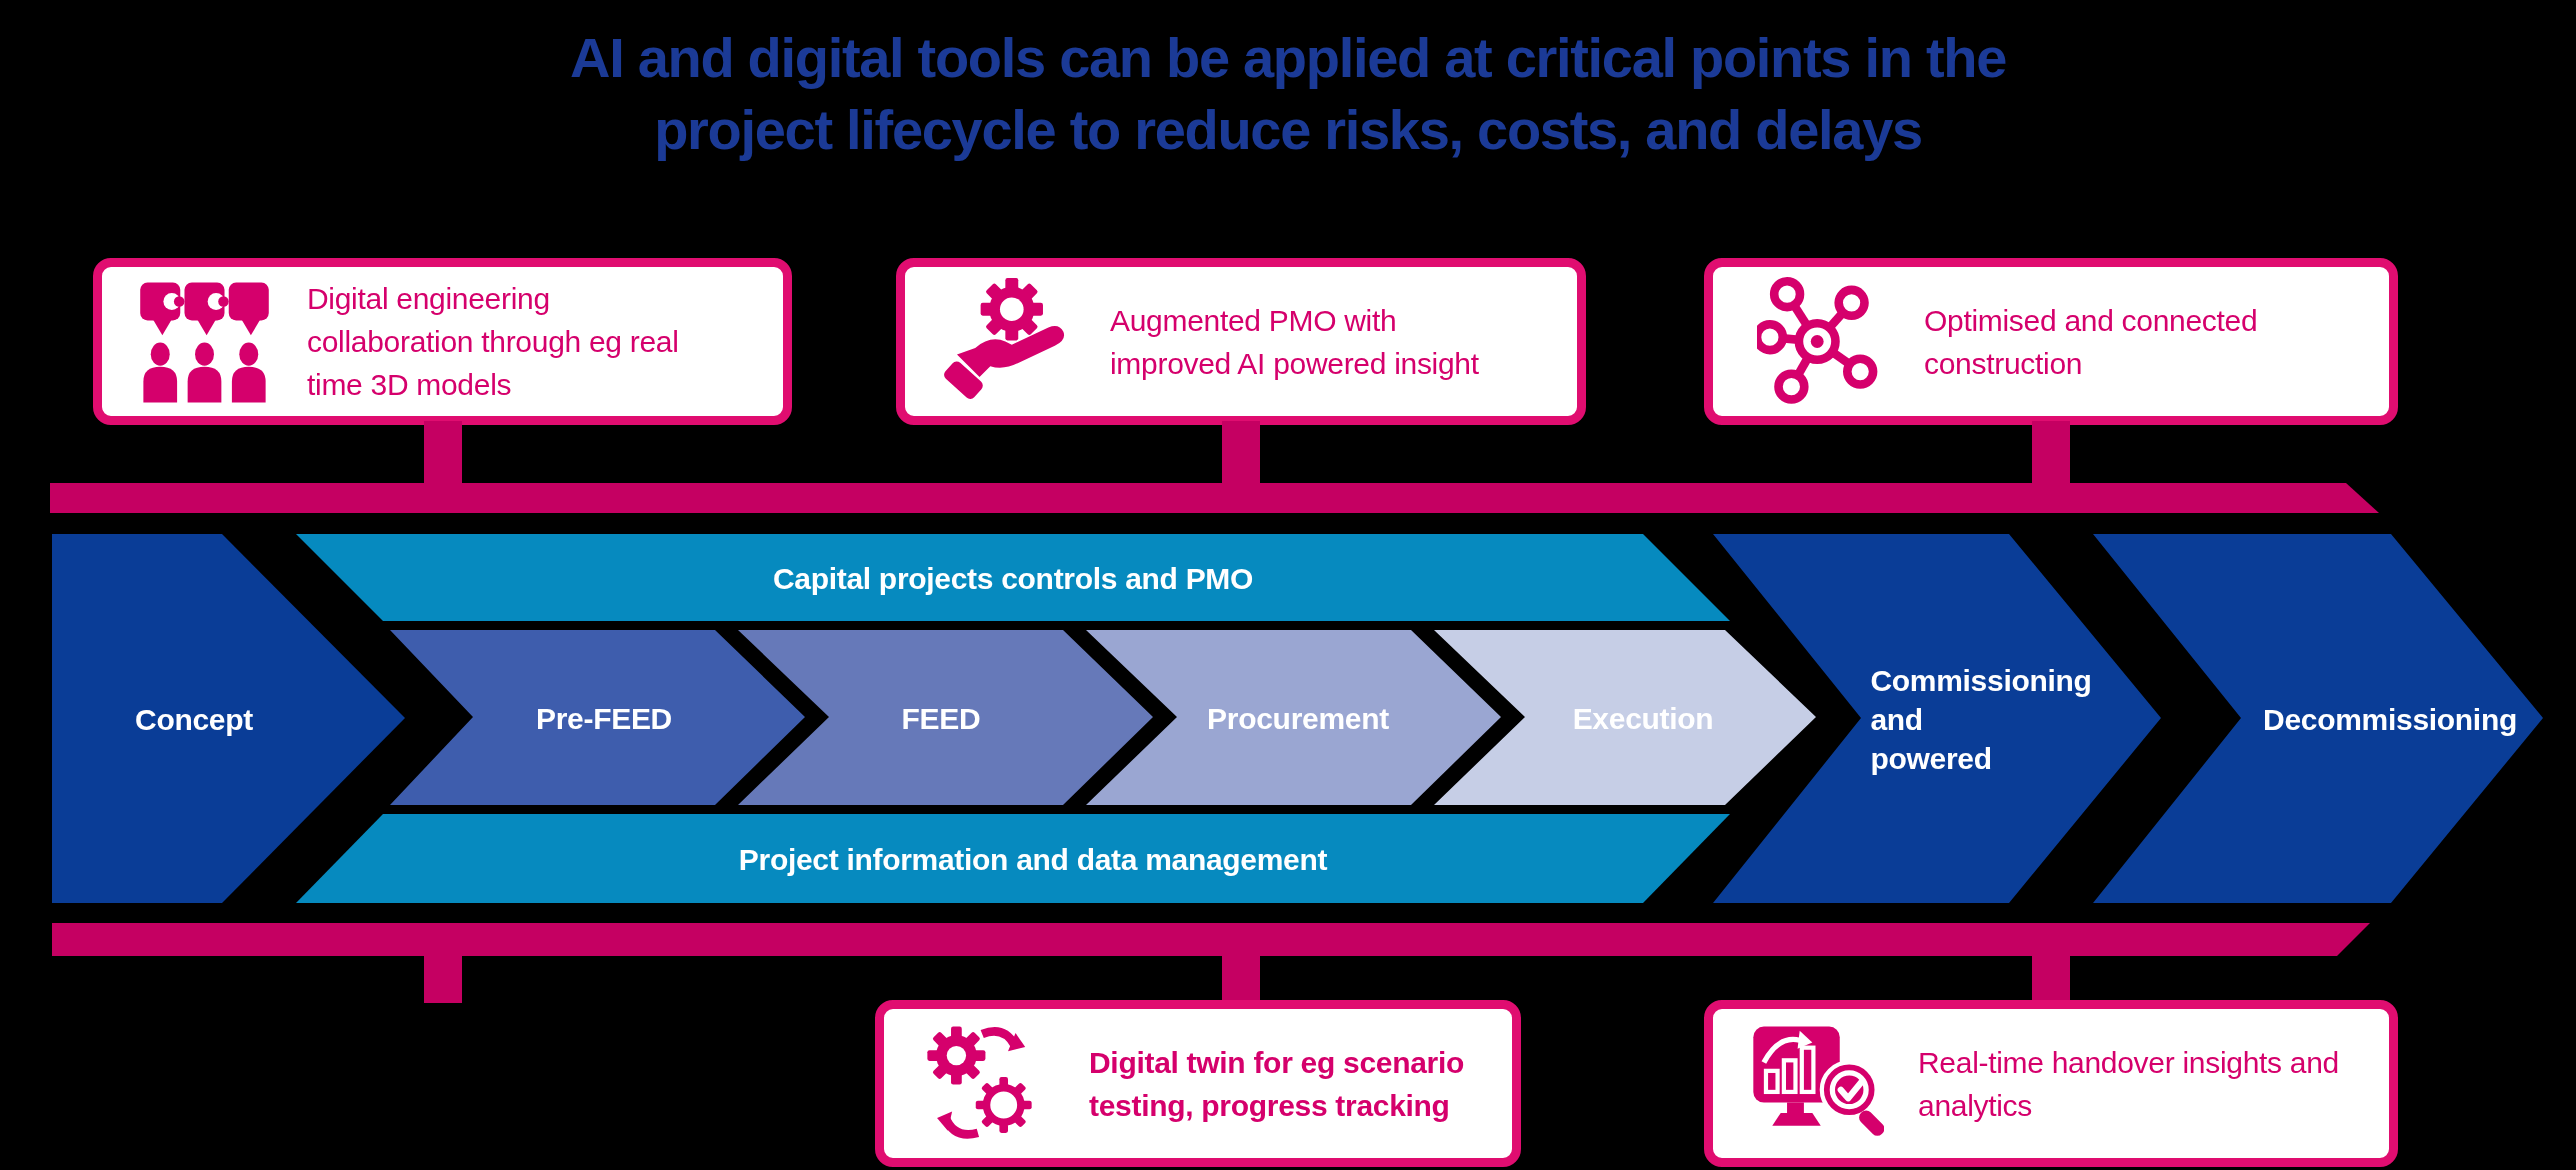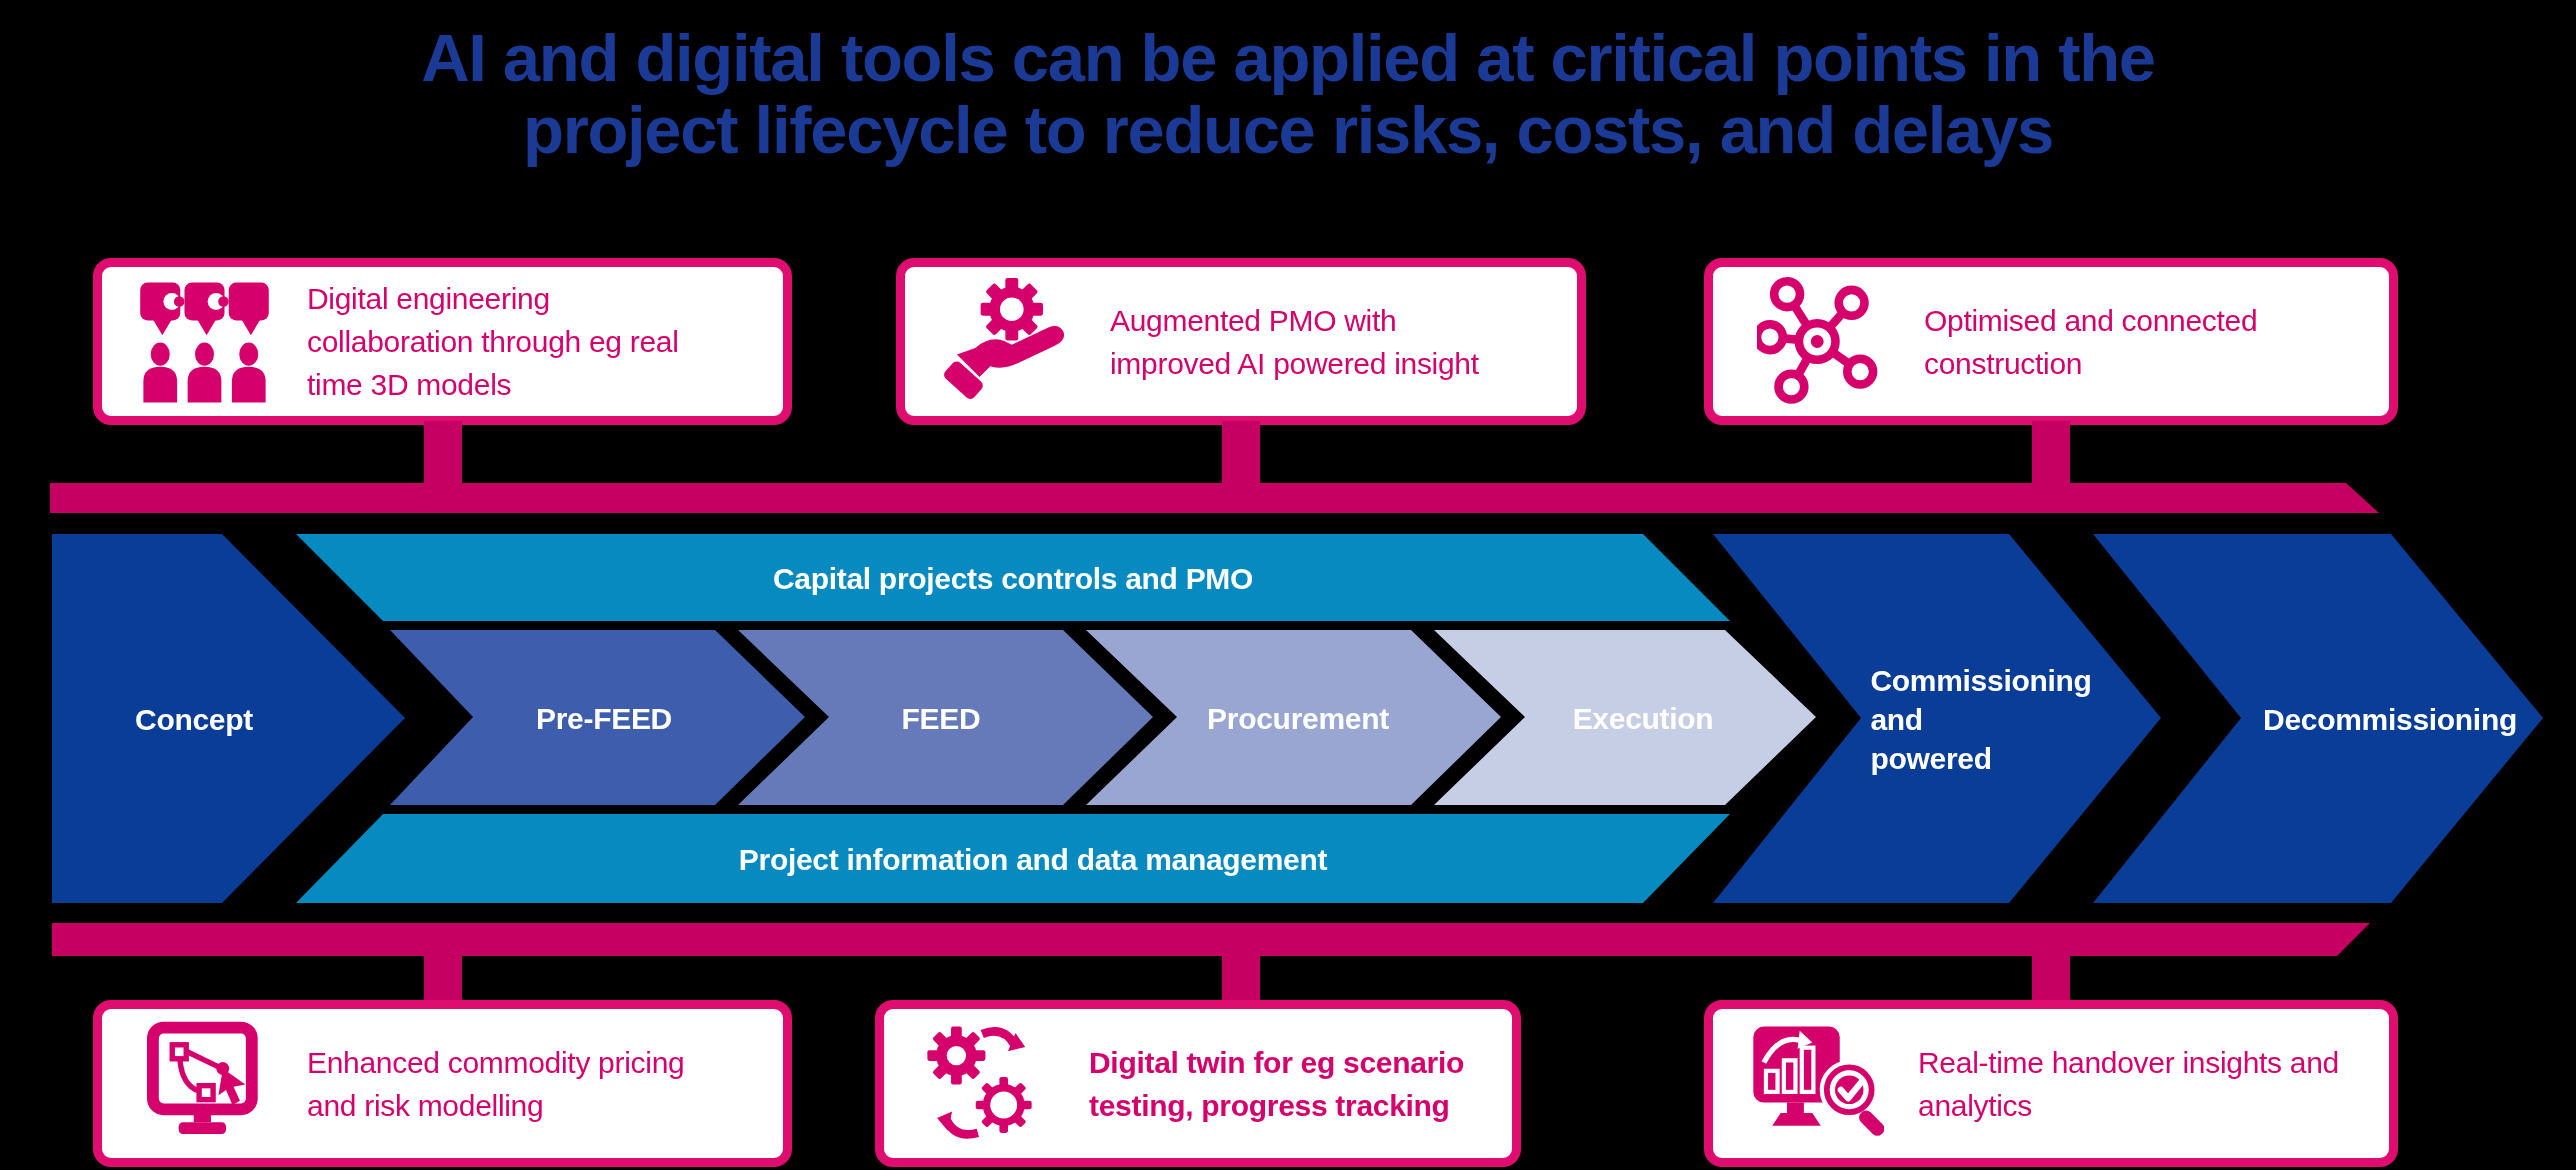--- a/index.html
+++ b/index.html
@@ -1,20 +1,20 @@
 <!DOCTYPE html>
 <html style="font-size:10.4px"><head>
 <meta charset="utf-8">
 <style>
   html,body{margin:0;padding:0;background:#000;}
   #canvas{position:relative;width:2576px;height:1171px;background:#000;overflow:hidden;
           font-family:"Liberation Sans", sans-serif;}
   
   #title{position:absolute;left:0;top:22px;width:100%;text-align:center;
-         color:#1B3A96;font-size:67px;line-height:72px;font-weight:bold;
+         color:#1B3A96;font-size:56px;line-height:72px;font-weight:bold;
          letter-spacing:-1.3px;white-space:pre-line;}
   
   .callout{position:absolute;height:167px;background:#fff;border:9px solid #E00D70;
            border-radius:18px;box-sizing:border-box;display:flex;align-items:center;}
   .icon-slot{width:137px;margin-left:34px;flex-shrink:0;display:flex;align-items:center;justify-content:center;}
   .callout-text{margin-left:34px;margin-right:17px;color:#D5006C;font-size:30px;line-height:43px;
                 letter-spacing:-0.3px;white-space:pre-line;}
   
   .rail,.stub{position:absolute;background:#C50062;}
   
@@ -149,39 +149,20 @@
   <div class="label" style="left:2390px;top:719px;">Decommissioning</div>
   <div class="label" style="left:1013px;top:578px;">Capital projects controls and PMO</div>
   <div class="label" style="left:1013px;top:859px;margin-left:20px;">Project information and data management</div>
 
   <div class="rail" style="left:52px;top:923px;width:2318px;height:33px;
        clip-path:polygon(0 0,2318px 0,2285px 33px,0 33px);"></div>
   <div class="stub" style="left:424px;top:955px;width:38px;height:48px;"></div>
   <div class="stub" style="left:1222px;top:955px;width:38px;height:48px;"></div>
   <div class="stub" style="left:2032px;top:955px;width:38px;height:48px;"></div>
 
-  <div class="callout" style="left:93px;top:1000px;width:699px;">
-    <div class="icon-slot">
-      <svg width="129" height="135" viewBox="0 0 120 120">
-        <rect x="12" y="8" width="92" height="76" rx="10" fill="none" stroke="#D5006C" stroke-width="11"></rect>
-        <g stroke="#D5006C" stroke-width="5" fill="#fff">
-          <rect x="30" y="24" width="13" height="13"></rect>
-          <rect x="55" y="62" width="13" height="13"></rect>
-        </g>
-        <path d="M37,37 Q39,62 55,67" stroke="#D5006C" stroke-width="5" fill="none"></path>
-        <line x1="43" y1="30" x2="74" y2="45" stroke="#D5006C" stroke-width="5"></line>
-        <circle cx="77" cy="46" r="6" fill="#D5006C"></circle>
-        <polygon points="77,46 98,61 87,63 93,76 86,80 80,66 73,71" fill="#D5006C"></polygon>
-        <rect x="50" y="84" width="16" height="12" fill="#D5006C"></rect>
-        <rect x="36" y="96" width="44" height="11" rx="4" fill="#D5006C"></rect>
-      </svg>
-    </div>
-    <div class="callout-text">Enhanced commodity pricing
-and risk modelling</div>
-  </div>
 
   <div class="callout" style="left:875px;top:1000px;width:646px;font-weight:bold;">
     <div class="icon-slot">
       <svg width="129" height="135" viewBox="0 0 120 120">
         <g fill="#D5006C">
           <g transform="translate(32,34)">
             <rect x="-5" y="-27" width="10" height="11" rx="2"></rect>
             <rect x="-5" y="-27" width="10" height="11" rx="2" transform="rotate(45)"></rect>
             <rect x="-5" y="-27" width="10" height="11" rx="2" transform="rotate(90)"></rect>
             <rect x="-5" y="-27" width="10" height="11" rx="2" transform="rotate(135)"></rect>

